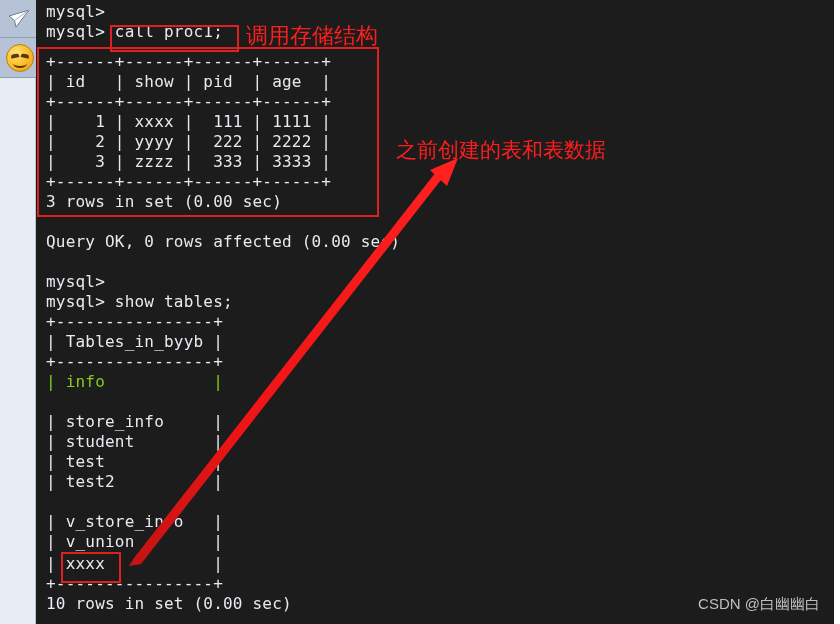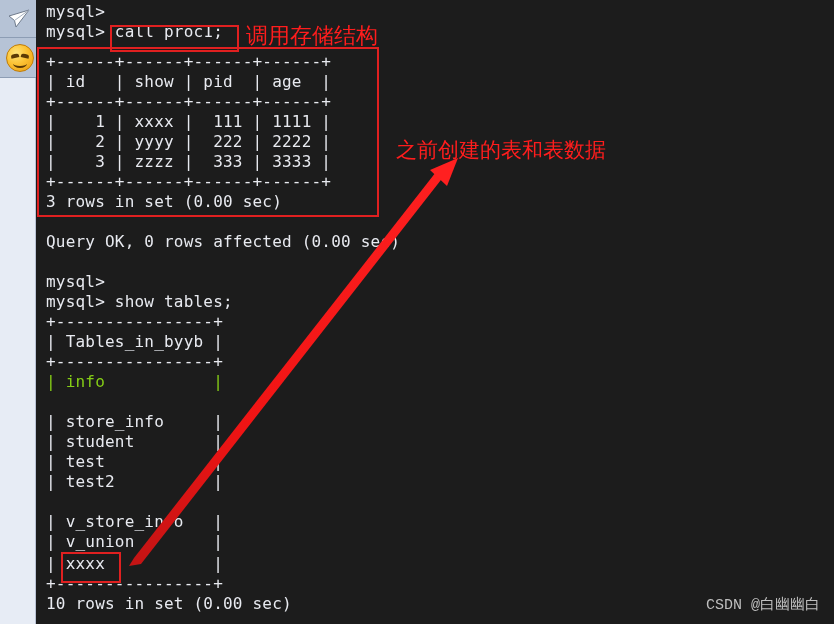--- a/index.html
+++ b/index.html
@@ -119,21 +119,21 @@
     left: 0; top: 0;
     width: 840px; height: 624px;
     pointer-events: none;
   }
 
   #watermark {
     position: absolute;
     right: 14px;
     bottom: 10px;
     color: #bfbfbf;
-    font-family: Liberation Mono, monospace;
+    font-family: Liberation Sans, sans-serif;
     font-size: 15px;
     white-space: nowrap;
   }
 </style>
 </head>
 <body>
 
 <div id="screen">
 
   <div id="left-margin">

